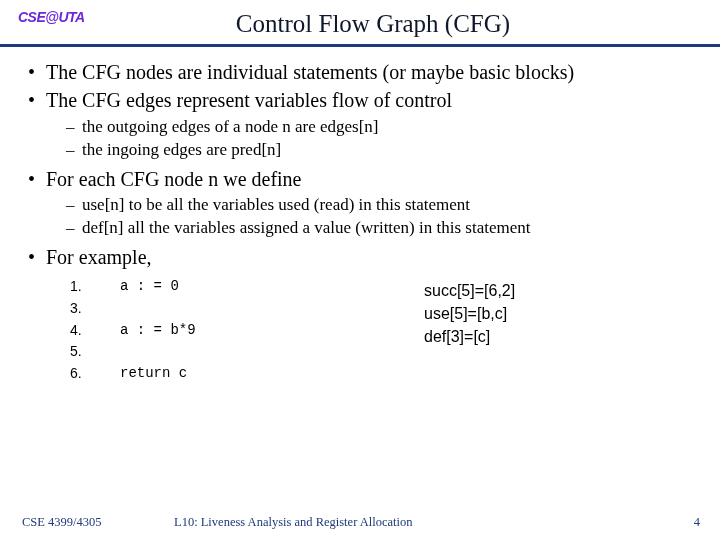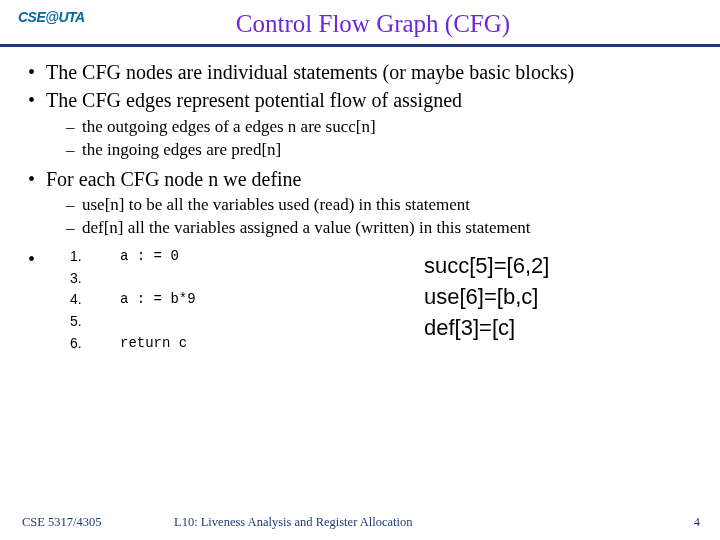--- a/index.html
+++ b/index.html
@@ -19,29 +19,29 @@
   .logo {
     width: 78px;
     height: 32px;
     margin-right: 8px;
     position: relative;
   }
   .logo-text {
     font-family: Arial, sans-serif;
     font-weight: bold;
     font-size: 14px;
-    color: #0369a1;
+    color: #6d28d9;
     font-style: italic;
     letter-spacing: -0.5px;
   }
   .title {
     flex: 1;
     text-align: center;
     font-size: 25px;
-    color: #6d28d9;
+    color: #0f172a;
     font-family: "Times New Roman", serif;
     padding-right: 60px;
   }
   .hr-line {
     border: none;
     border-top: 3px solid #1e3a7a;
     margin: 0 0 12px 0;
   }
   .content {
     padding: 0 28px 0 28px;
@@ -99,21 +99,21 @@
   .ln {
     width: 56px;
     padding-left: 6px;
   }
   .stmt {
     flex: 1;
     font-family: Liberation Mono, monospace;
   }
   .results {
     font-family: Arial, sans-serif;
-    font-size: 22px;
+    font-size: 16px;
     line-height: 1.42;
     color: #000;
     padding-left: 70px;
     padding-top: 4px;
   }
   .footer {
     position: absolute;
     bottom: 10px;
     left: 0;
     right: 0;
@@ -135,34 +135,35 @@
     <span class="logo-text">CSE@UTA</span>
   </div>
   <div class="title">Control Flow Graph (CFG)</div>
 </div>
 <hr class="hr-line">
 
 <div class="content">
   <ul class="top">
     <li>The CFG nodes are individual statements (or maybe basic blocks)</li>
     <li>
-      <span>The CFG edges represent potential flow of assigned</span>
+      <span>The CFG edges represent variables flow of control</span>
       <ul class="sub">
-        <li>the outgoing edges of a edges n are succ[n]</li>
+        <li>the outgoing edges of a node n are edges[n]</li>
         <li>the ingoing edges are pred[n]</li>
       </ul>
     </li>
     <li>
       <span>For each CFG node n we define</span>
       <ul class="sub">
         <li>use[n] to be all the variables used (read) in this statement</li>
         <li>def[n] all the variables assigned a value (written) in this statement</li>
       </ul>
     </li>
     <li>
+      <span> For example,</span>
       <div class="example-row">
         <div class="code-block">
           <div class="code-line">
               <span class="ln">1.</span>
               <span class="stmt">a : = 0</span>
             </div>
           <div class="code-line">
               <span class="ln">3.</span>
             </div>
           <div class="code-line">
@@ -172,25 +173,25 @@
           <div class="code-line">
               <span class="ln">5.</span>
             </div>
           <div class="code-line">
               <span class="ln">6.</span>
               <span class="stmt">return c</span>
             </div>
         </div>
         <div class="results">
           <div>succ[5]=[6,2]</div>
-          <div>use[6]=[b,c]</div>
+          <div>use[5]=[b,c]</div>
           <div>def[3]=[c]</div>
         </div>
       </div>
     </li>
   </ul>
 </div>
 
 <div class="footer">
-  <span class="course">CSE 5317/4305</span>
+  <span class="course">CSE 4399/4305</span>
   <span class="lecture">L10: Liveness Analysis and Register Allocation</span>
   <span class="pagenum">4</span>
 </div>
 
 </body></html>

